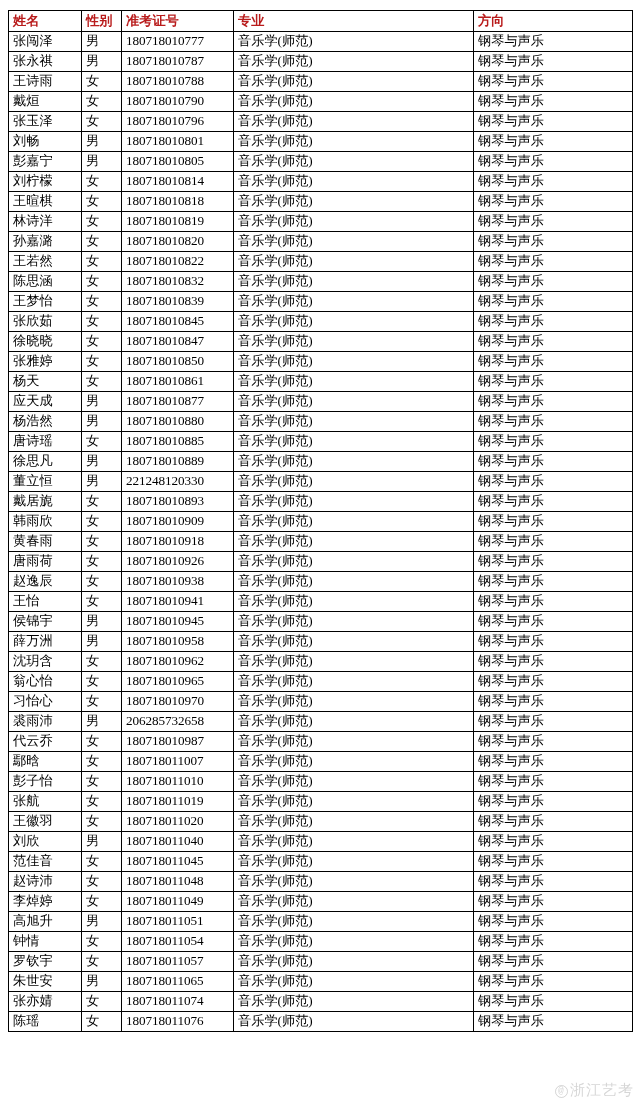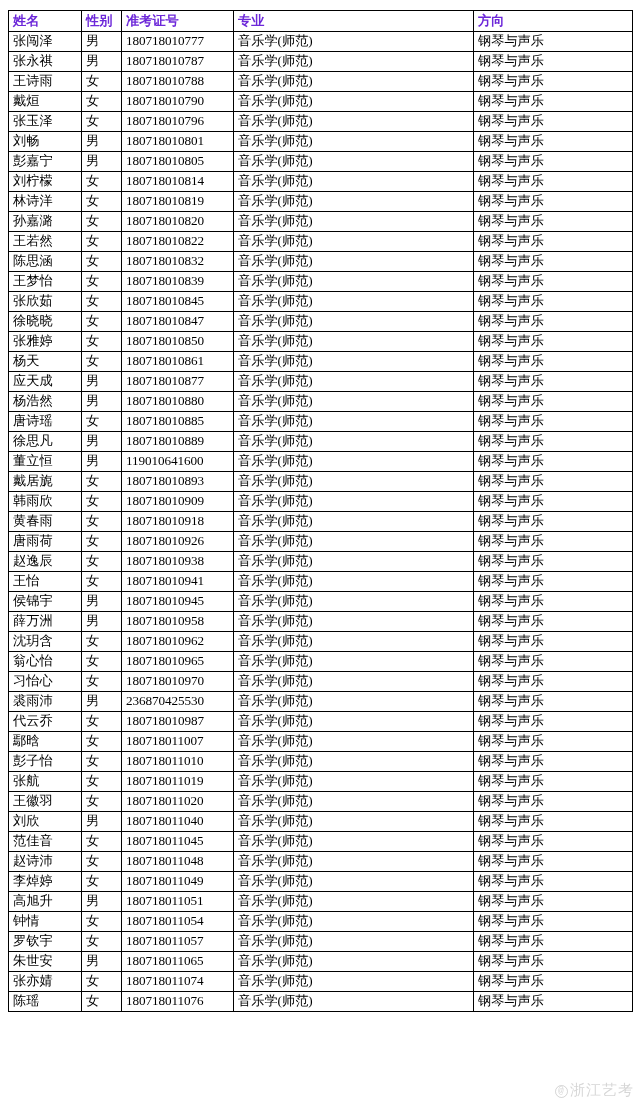--- a/index.html
+++ b/index.html
@@ -36,21 +36,21 @@
     line-height: 18px;
     white-space: nowrap;
     overflow: hidden;
     text-align: left;
     vertical-align: middle;
     color: #000000;
     font-weight: normal;
   }
   #exam-table thead th {
     font-weight: bold;
-    color: #6d28d9;
+    color: #b91c1c;
     height: 21px;
   }
   #exam-table td.cell-id {
     font-family: "Liberation Serif", "DejaVu Serif", serif;
     letter-spacing: -0.1px;
   }
   #watermark {
     position: absolute;
     right: 6px;
     bottom: 8px;
@@ -146,20 +146,27 @@
         <td class="cell-dir">钢琴与声乐</td>
       </tr>
       <tr>
         <td class="cell-name">刘柠檬</td>
         <td class="cell-gender">女</td>
         <td class="cell-id">180718010814</td>
         <td class="cell-major">音乐学(师范)</td>
         <td class="cell-dir">钢琴与声乐</td>
       </tr>
       <tr>
+        <td class="cell-name">王暄棋</td>
+        <td class="cell-gender">女</td>
+        <td class="cell-id">180718010818</td>
+        <td class="cell-major">音乐学(师范)</td>
+        <td class="cell-dir">钢琴与声乐</td>
+      </tr>
+      <tr>
         <td class="cell-name">林诗洋</td>
         <td class="cell-gender">女</td>
         <td class="cell-id">180718010819</td>
         <td class="cell-major">音乐学(师范)</td>
         <td class="cell-dir">钢琴与声乐</td>
       </tr>
       <tr>
         <td class="cell-name">孙嘉潞</td>
         <td class="cell-gender">女</td>
         <td class="cell-id">180718010820</td>
@@ -239,21 +246,21 @@
       <tr>
         <td class="cell-name">徐思凡</td>
         <td class="cell-gender">男</td>
         <td class="cell-id">180718010889</td>
         <td class="cell-major">音乐学(师范)</td>
         <td class="cell-dir">钢琴与声乐</td>
       </tr>
       <tr>
         <td class="cell-name">董立恒</td>
         <td class="cell-gender">男</td>
-        <td class="cell-id">119010641600</td>
+        <td class="cell-id">221248120330</td>
         <td class="cell-major">音乐学(师范)</td>
         <td class="cell-dir">钢琴与声乐</td>
       </tr>
       <tr>
         <td class="cell-name">戴居旎</td>
         <td class="cell-gender">女</td>
         <td class="cell-id">180718010893</td>
         <td class="cell-major">音乐学(师范)</td>
         <td class="cell-dir">钢琴与声乐</td>
       </tr>
@@ -323,21 +330,21 @@
       <tr>
         <td class="cell-name">习怡心</td>
         <td class="cell-gender">女</td>
         <td class="cell-id">180718010970</td>
         <td class="cell-major">音乐学(师范)</td>
         <td class="cell-dir">钢琴与声乐</td>
       </tr>
       <tr>
         <td class="cell-name">裘雨沛</td>
         <td class="cell-gender">男</td>
-        <td class="cell-id">236870425530</td>
+        <td class="cell-id">206285732658</td>
         <td class="cell-major">音乐学(师范)</td>
         <td class="cell-dir">钢琴与声乐</td>
       </tr>
       <tr>
         <td class="cell-name">代云乔</td>
         <td class="cell-gender">女</td>
         <td class="cell-id">180718010987</td>
         <td class="cell-major">音乐学(师范)</td>
         <td class="cell-dir">钢琴与声乐</td>
       </tr>

